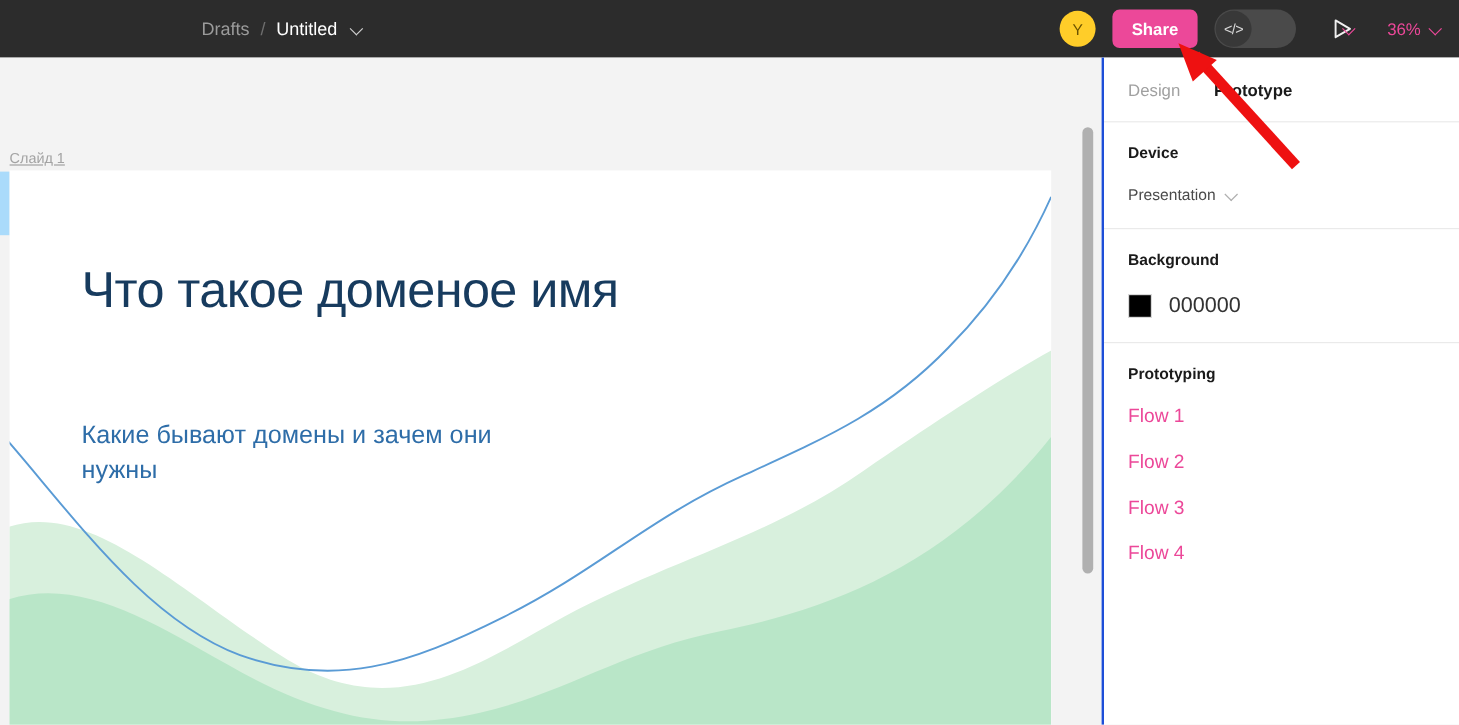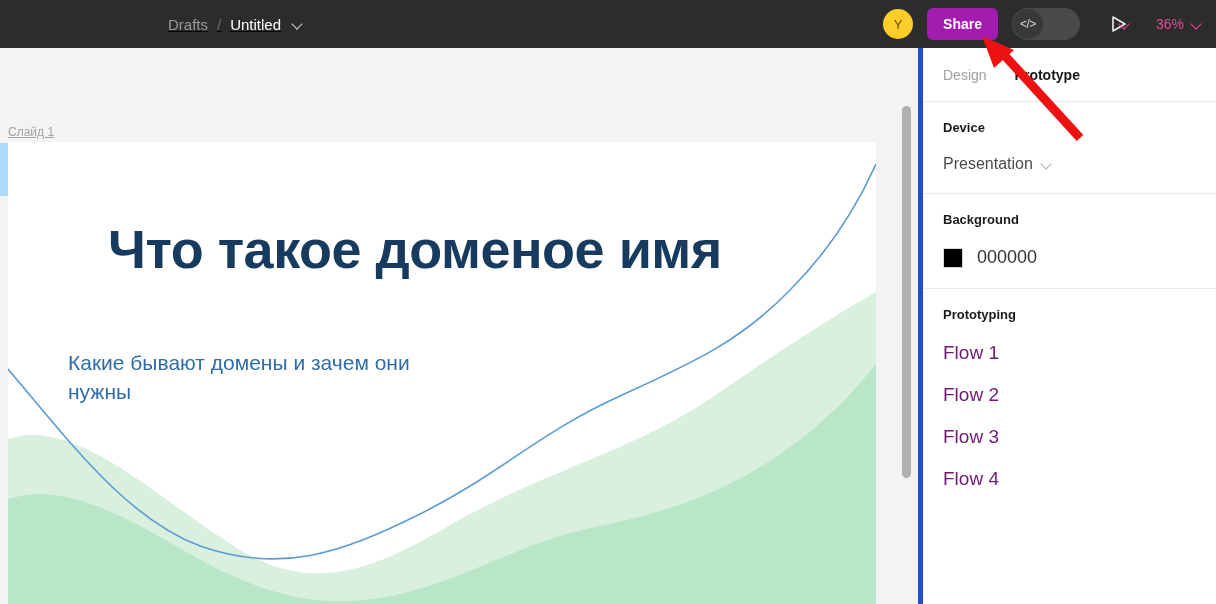--- a/index.html
+++ b/index.html
@@ -14,21 +14,21 @@
 
   
   .toolbar {
     position: absolute; left: 0; top: 0;
     width: 1216px; height: 48px;
     background: #2c2c2c;
     display: flex; align-items: center;
   }
   .breadcrumb {
     position: absolute; left: 168px; top: 0; height: 48px;
-    display: flex; align-items: center; gap: 9px; text-decoration: underline;
+    display: flex; align-items: center; gap: 9px;
   }
   .bc-drafts { color: #9b9b9b; font-size: 15px; }
   .bc-sep { color: #6e6e6e; font-size: 15px; }
   .bc-title { color: #ffffff; font-size: 15px; font-weight: 400; }
   .bc-chev { margin-left: 2px; }
 
   .chev {
     display: inline-block; width: 11px; height: 11px;
     position: relative;
   }
@@ -45,21 +45,21 @@
     display: flex; align-items: center;
   }
   .avatar {
     width: 30px; height: 30px; border-radius: 50%;
     background: #ffcd29; color: #6b5200;
     display: flex; align-items: center; justify-content: center;
     font-size: 13px; font-weight: 500;
     margin-right: 14px;
   }
   .share-btn {
-    background: #a21caf; color: #fff;
+    background: #ec4899; color: #fff;
     font-size: 14px; font-weight: 700;
     height: 32px; padding: 0 16px;
     border: none; border-radius: 6px;
     display: flex; align-items: center;
     cursor: pointer;
     margin-right: 14px;
   }
   .code-toggle {
     width: 68px; height: 32px; border-radius: 16px;
     background: #4a4a4a; position: relative;
@@ -107,74 +107,73 @@
   .slide {
     position: absolute; left: 8px; top: 94px;
     width: 868px; height: 488px;
     background: #ffffff; overflow: hidden;
   }
   .slide-art { position: absolute; left: -8px; top: 0; width: 876px; height: 488px; }
 
   .slide-title {
     position: absolute; left: 60px; top: 73px;
     width: 680px;
-    font-size: 54px; line-height: 1.28;
-    font-weight: 700; color: #173b5e;
+    font-size: 42px; line-height: 1.28;
+    font-weight: 400; color: #173b5e;
     letter-spacing: -0.5px;
-    margin-left: 40px;
   }
   .slide-sub {
     position: absolute; left: 60px; top: 206px;
     width: 380px;
     font-size: 21px; line-height: 1.4;
     font-weight: 500; color: #2e6da8;
   }
 
   
   .vscroll {
     position: absolute; left: 902px; top: 58px;
     width: 9px; height: 372px;
     background: #b0b0b0; border-radius: 5px;
   }
 
   
   .panel {
     position: absolute; left: 918px; top: 48px;
     width: 298px; height: 556px;
     background: #ffffff;
-    border-left: 5px solid #1d4ed8;
+    border-left: 2px solid #1d4ed8;
   }
   .panel-tabs {
     display: flex; align-items: center;
     height: 53px; padding-left: 20px; gap: 28px;
   }
   .ptab { font-size: 14px; cursor: pointer; }
   .ptab.inactive { color: #a0a0a0; }
   .ptab.active { color: #1a1a1a; font-weight: 700; }
   .divider { height: 1px; background: #eaeaea; }
 
   .section { padding: 18px 31px 20px 20px; }
   .sec-head {
     font-size: 13px; font-weight: 700; color: #1a1a1a;
     margin-bottom: 20px;
   }
   .dropdown {
     display: flex; align-items: center; gap: 8px;
-    font-size: 16px; color: #4a4a4a; cursor: pointer;
+    font-size: 13px; color: #4a4a4a; cursor: pointer;
   }
   .dropdown .chev { color: #b0b0b0; }
   .color-row { display: flex; align-items: center; gap: 14px; }
   .swatch {
     width: 20px; height: 20px; background: #000000;
     border: 1px solid #d9d9d9; cursor: pointer;
   }
   .color-hex { font-size: 18px; color: #333; }
   .flow-list { display: flex; flex-direction: column; }
   .flow-item {
-    font-size: 19px; color: #701a75;
+    font-size: 16px; color: #ec4899;
     padding: 12px 0 8px 0; cursor: pointer;
   }
   .flow-item:first-child { padding-top: 0; }
 
   
   .annot-arrow {
     position: absolute; left: 960px; top: 28px;
     width: 140px; height: 115px;
     pointer-events: none;
   }

